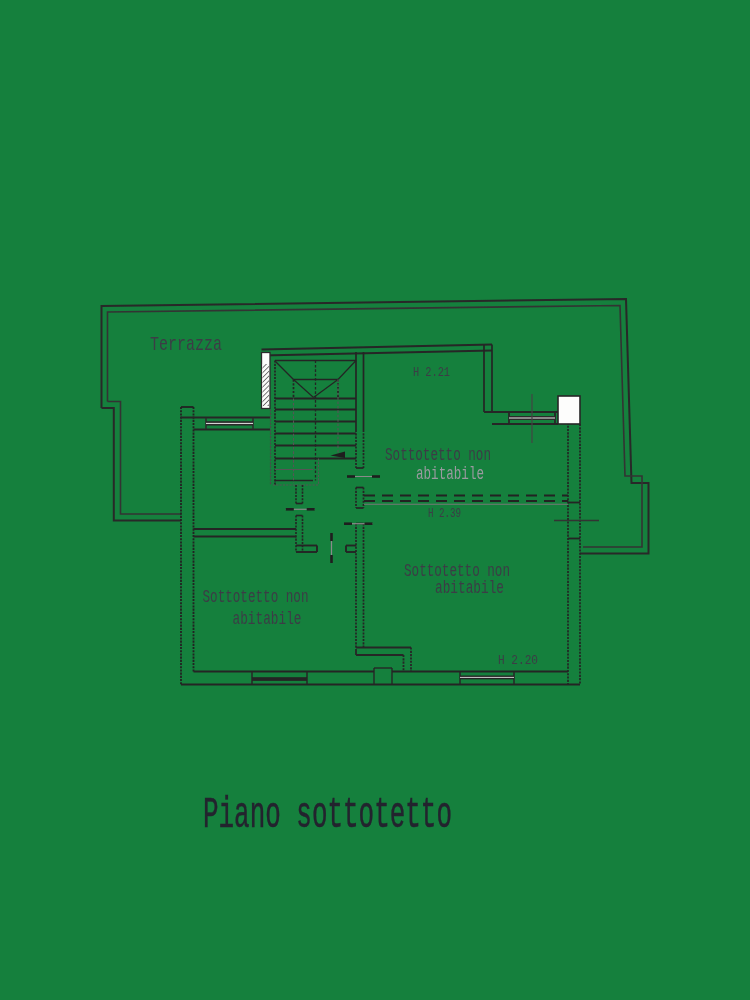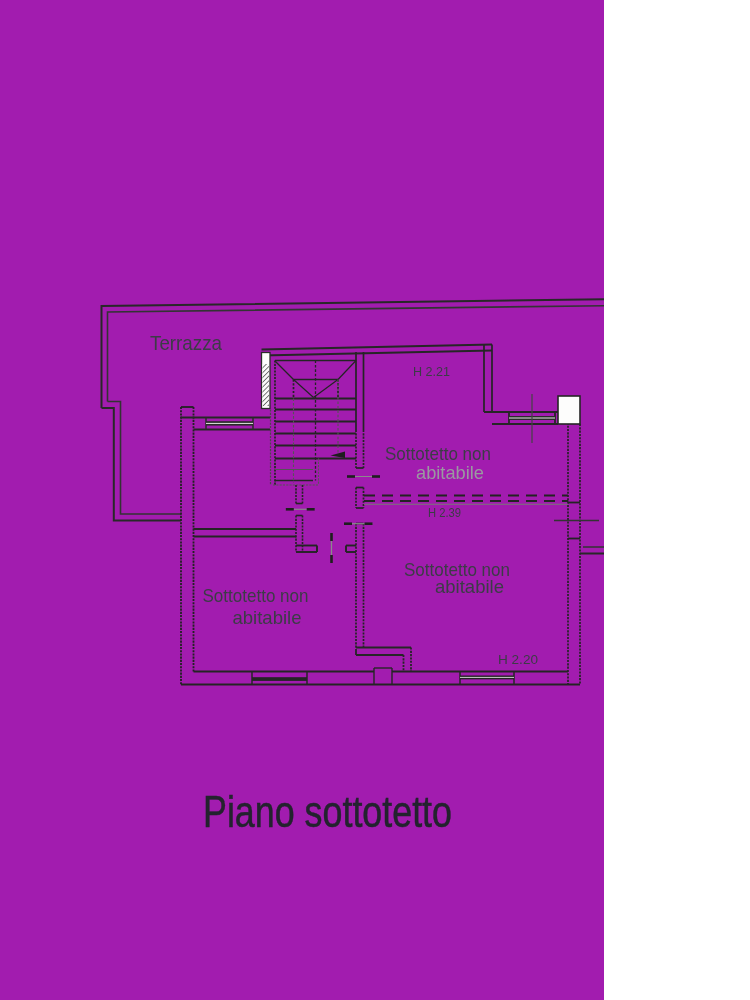--- a/index.html
+++ b/index.html
@@ -1,17 +1,17 @@
 <!DOCTYPE html>
 <html><head>
 <meta charset="utf-8">
 <style>
   html,body{margin:0;padding:0;background:#ffffff;}
-  .page{position:relative;width:604px;height:1000px;background:#a21caf;overflow:hidden;
-        font-family:Liberation Sans, sans-serif;}
+  .page{position:relative;width:750px;height:1000px;background:#15803d;overflow:hidden;
+        font-family:Liberation Mono, monospace;}
   svg{position:absolute;left:0;top:0;}
   .lbl{fill:#3c3c46;}
 </style>
 </head>
 <body>
 <div class="page">
 <svg width="750" height="1000" viewBox="0 0 750 1000">
   <defs>
     <pattern id="hatch" width="3.4" height="3.4" patternUnits="userSpaceOnUse" patternTransform="rotate(45)">
       <rect width="3.4" height="3.4" fill="#fbfbfa"></rect>

